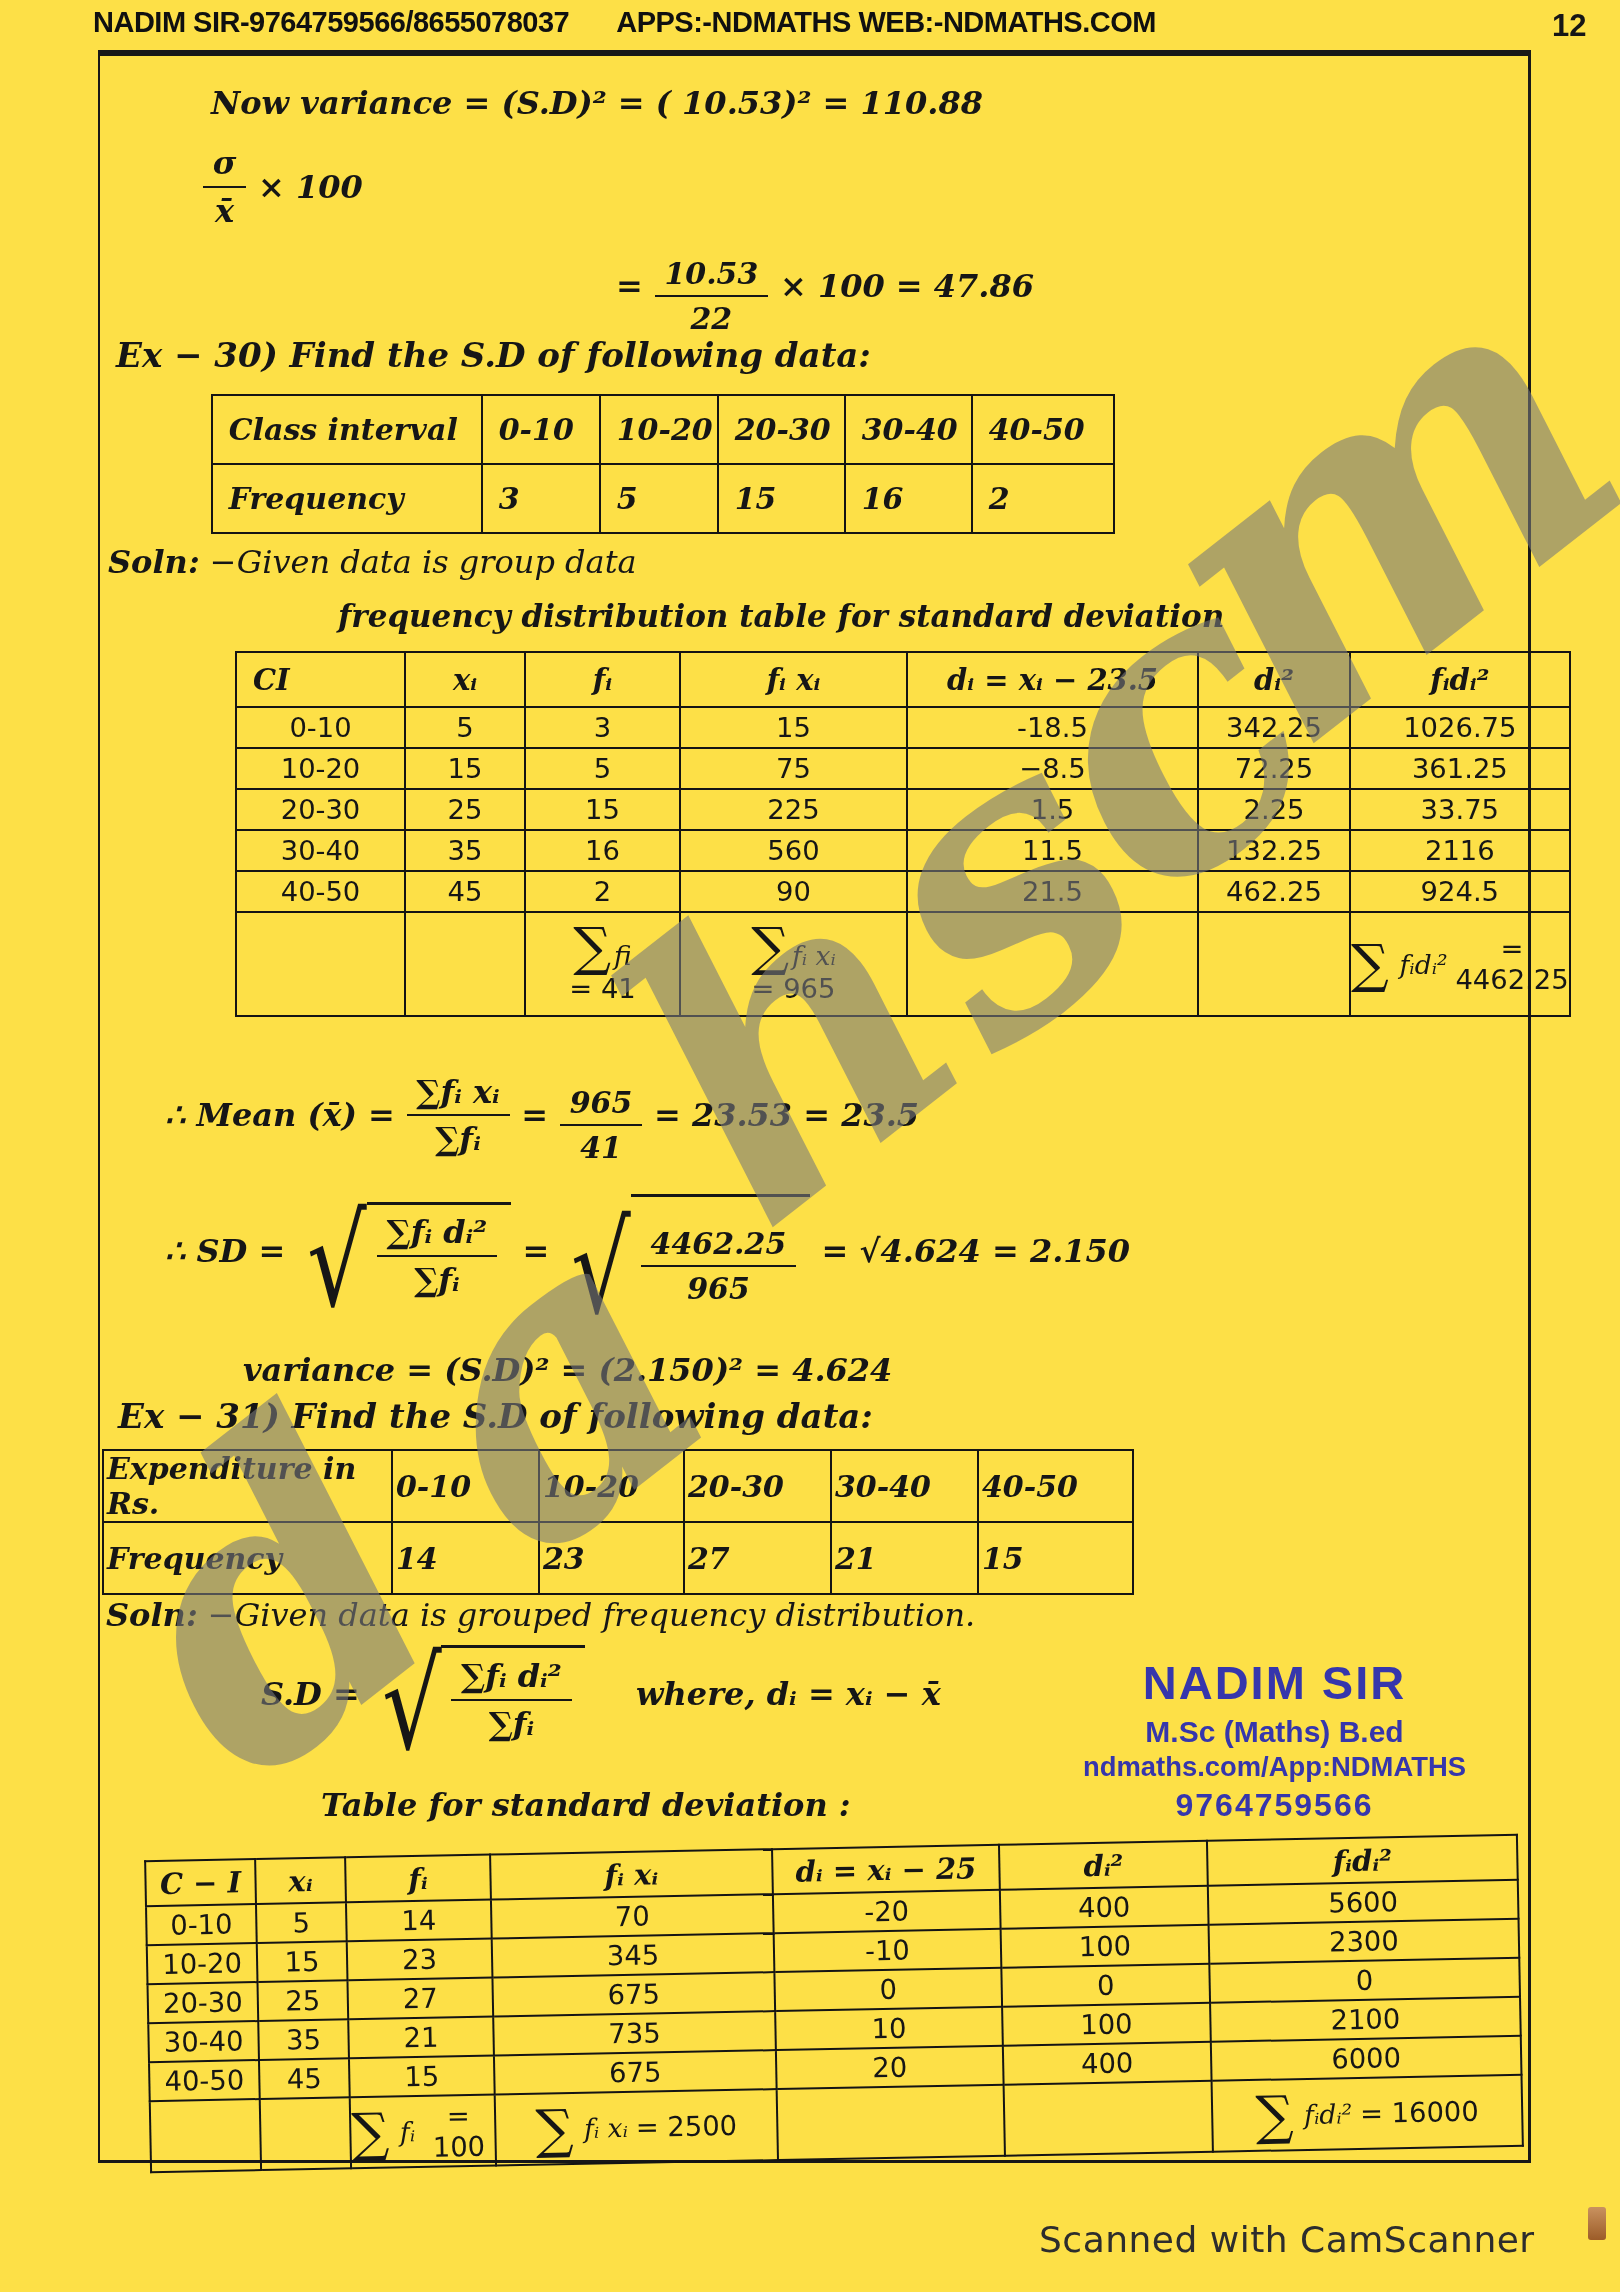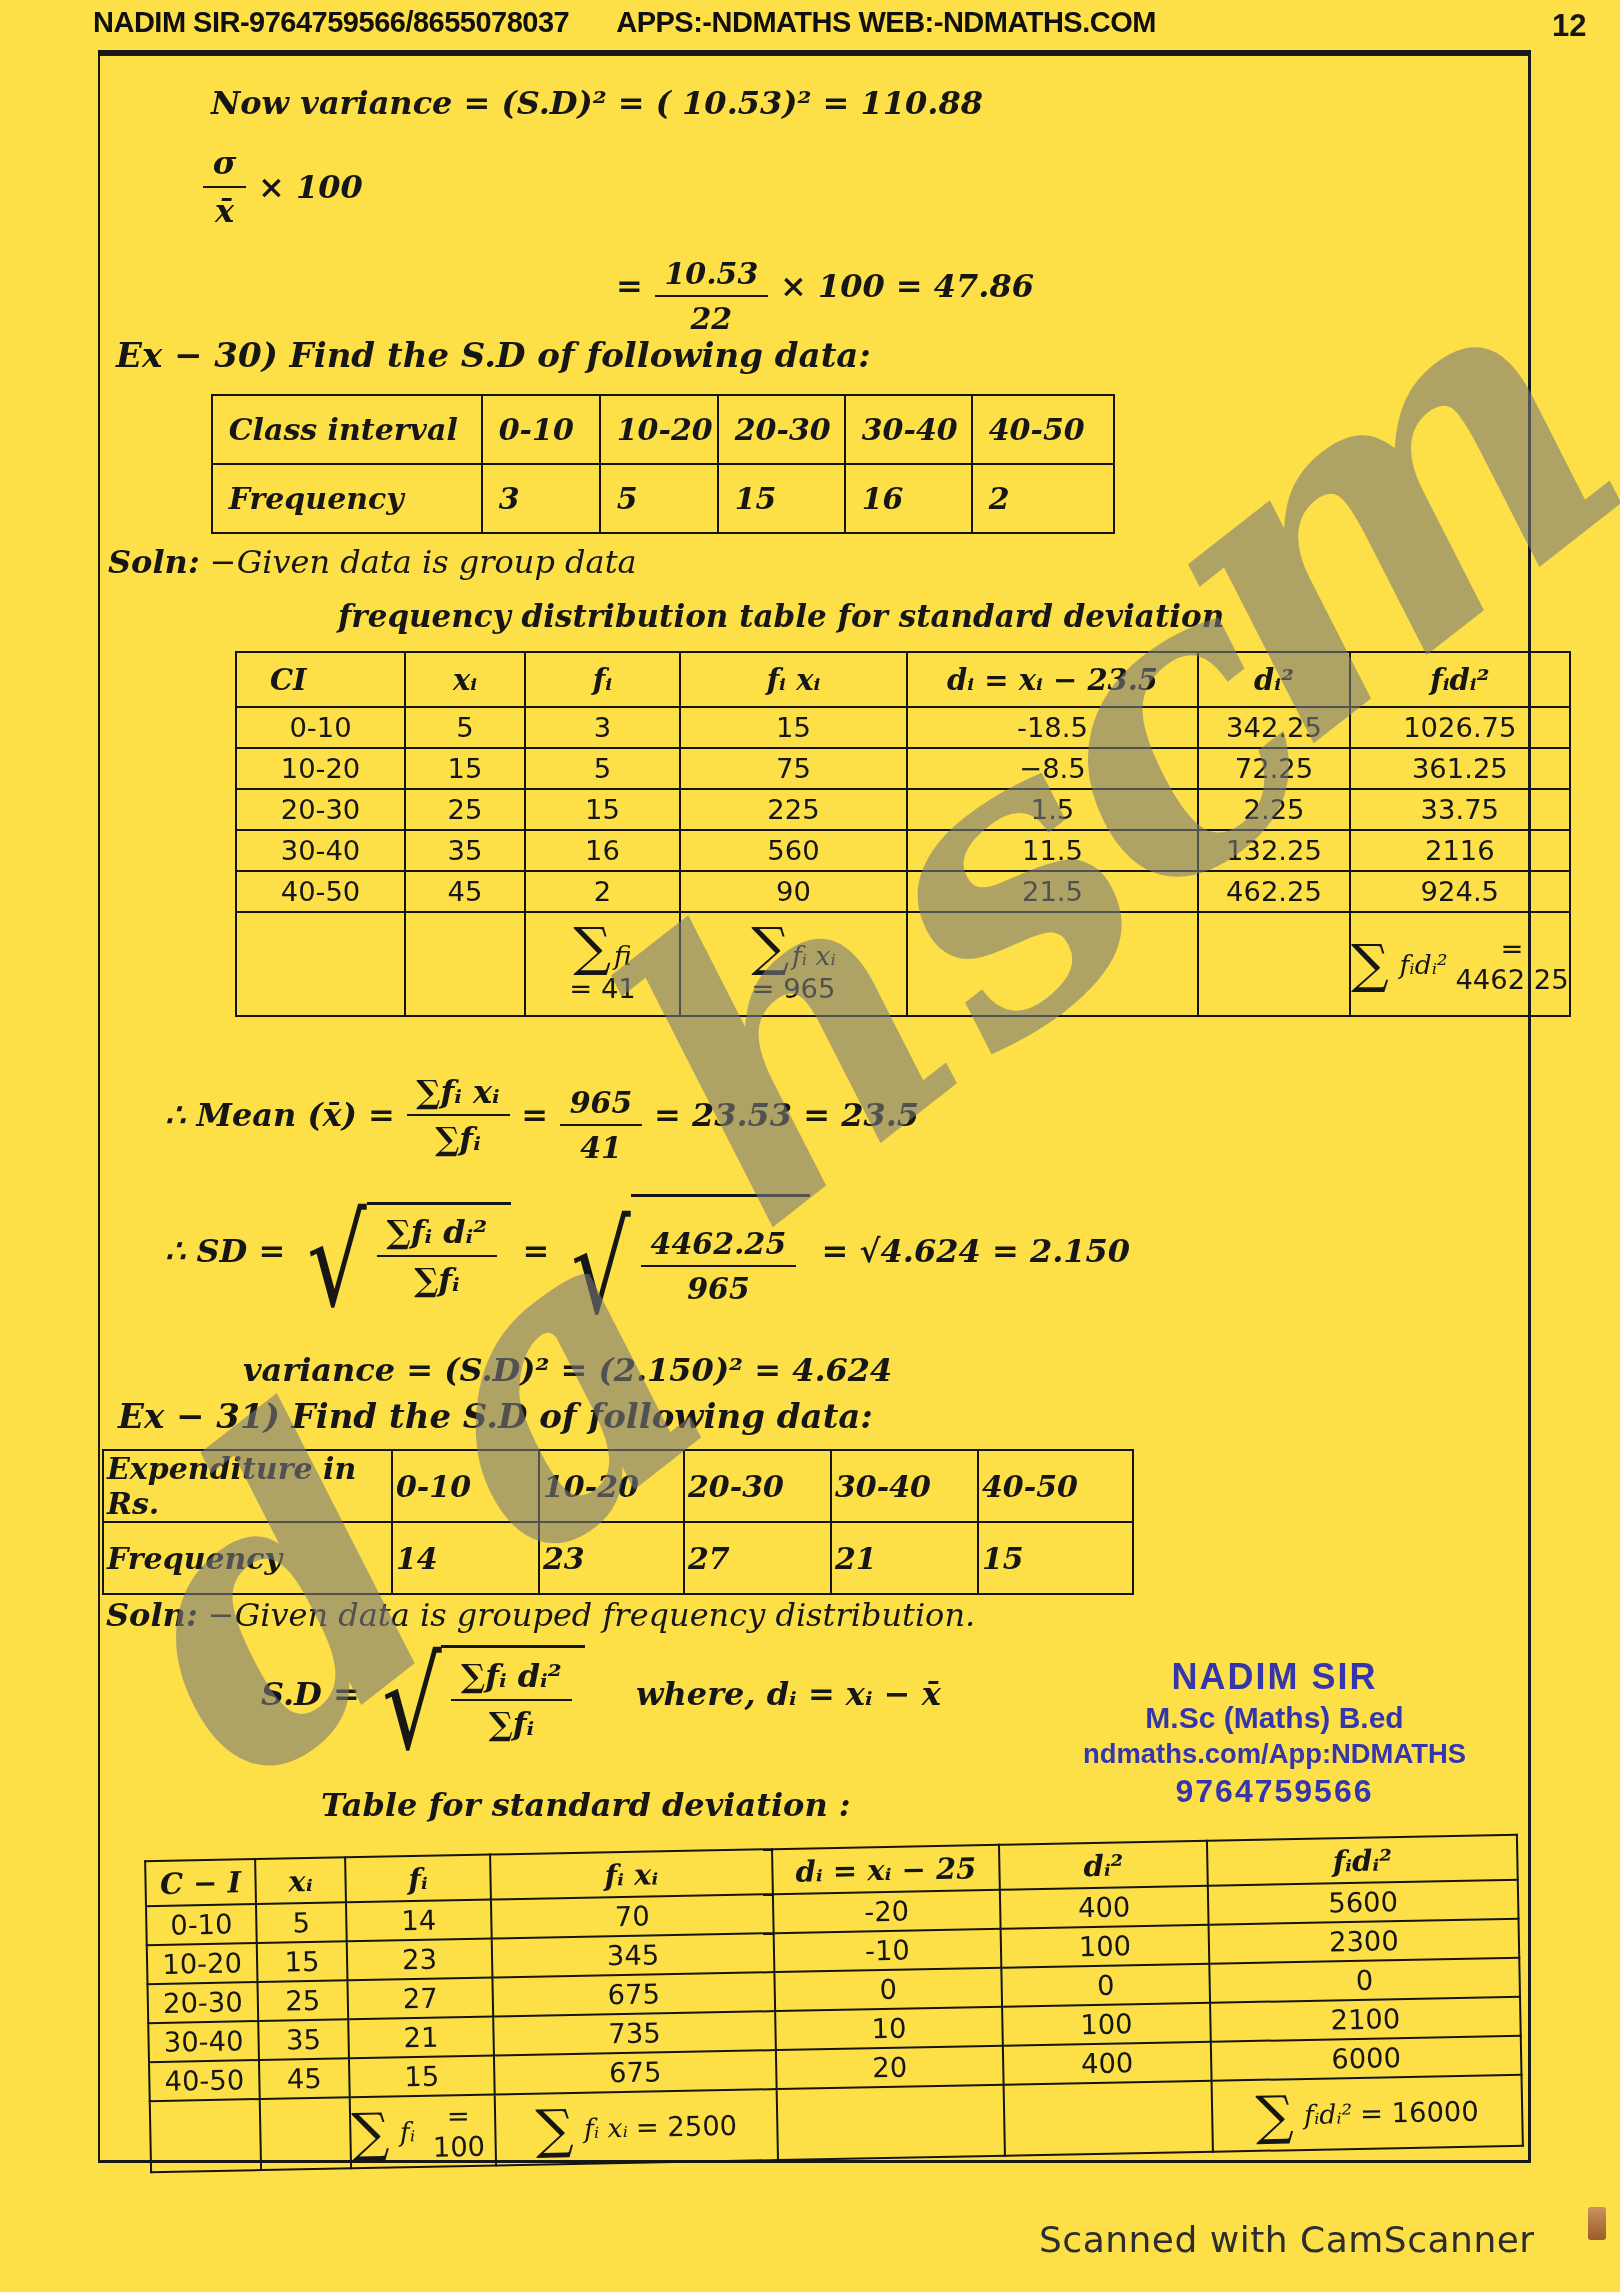--- a/index.html
+++ b/index.html
@@ -42,21 +42,21 @@
   td, th { border:2.5px solid #141414; vertical-align:middle; overflow:hidden; }
 
   .t1, .t3 { font-style:italic; font-weight:bold; font-size:30px; }
   .t1 { position:absolute; left:211px; top:394px; }
   .t1 td { height:69px; padding-left:15.7px; text-align:left; border-width:2.9px; }
   .t3 { position:absolute; left:102px; top:1449px; }
   .t3 td { height:72px; padding-left:3px; text-align:left; border-width:2.9px; }
 
   .t2 { position:absolute; left:235px; top:651px; border:2.9px solid #141414; }
   .t2 th { height:55px; font-style:italic; font-size:29px; font-weight:bold; text-align:center; }
-  .t2 th:first-child { text-align:left; padding-left:33px; }
+  .t2 th:first-child { text-align:left; padding-left:16px; }
   .t2 tbody td { height:41px; text-align:center;
                  font-family:"DejaVu Sans", sans-serif; font-size:27.4px; }
   .t2 .sumrow td { height:104px; text-align:center; }
 
   .t4 { position:absolute; left:147px; top:1847px; border:2.9px solid #141414;
         transform:rotate(-1.1deg); }
   .t4 th { height:45px; font-style:italic; font-size:29px; font-weight:bold; text-align:center; }
   .t4 th:first-child { text-align:center; }
   .t4 tbody td { height:39px; text-align:center;
                  font-family:"DejaVu Sans", sans-serif; font-size:27.4px; }
@@ -64,21 +64,21 @@
 
   .sig  { font-size:53px; font-style:italic; line-height:0.85; font-family:"DejaVu Serif",serif; }
   .slabel { font-size:26.5px; font-style:italic; font-family:"DejaVu Serif",serif; margin-left:2.9px; }
   .sval { font-size:27.4px; font-family:"DejaVu Sans",sans-serif; }
   .sumstack { display:flex; flex-direction:column; align-items:center; gap:2.9px; }
   .suminline { display:flex; align-items:center; justify-content:center; gap:7.8px; }
 
   
   .stamp { position:absolute; left:1059px; top:1654px; width:431px; text-align:center;
            font-family:"Liberation Sans", sans-serif; color:#3636ac; line-height:1.25; }
-  .stamp .s1 { font-size:36px; font-weight:bold; letter-spacing:2px; }
+  .stamp .s1 { font-size:47px; font-weight:bold; letter-spacing:2px; }
   .stamp .s2 { font-size:30px; font-weight:bold; }
   .stamp .s3 { font-size:27.4px; font-weight:bold; }
   .stamp .s4 { font-size:32px; font-weight:bold; letter-spacing:2px; }
 
   
   .wm-layer { position:absolute; inset:0; pointer-events:none; z-index:5; }
   .wm { position:absolute; font-family:"DejaVu Serif", serif; font-style:italic; font-weight:bold;
         font-size:392px; color:rgba(122,122,122,0.60); line-height:1; }
   .wm-0 { left:137px;  top:1402px; }
   .wm-1 { left:421px;  top:1186px; }

